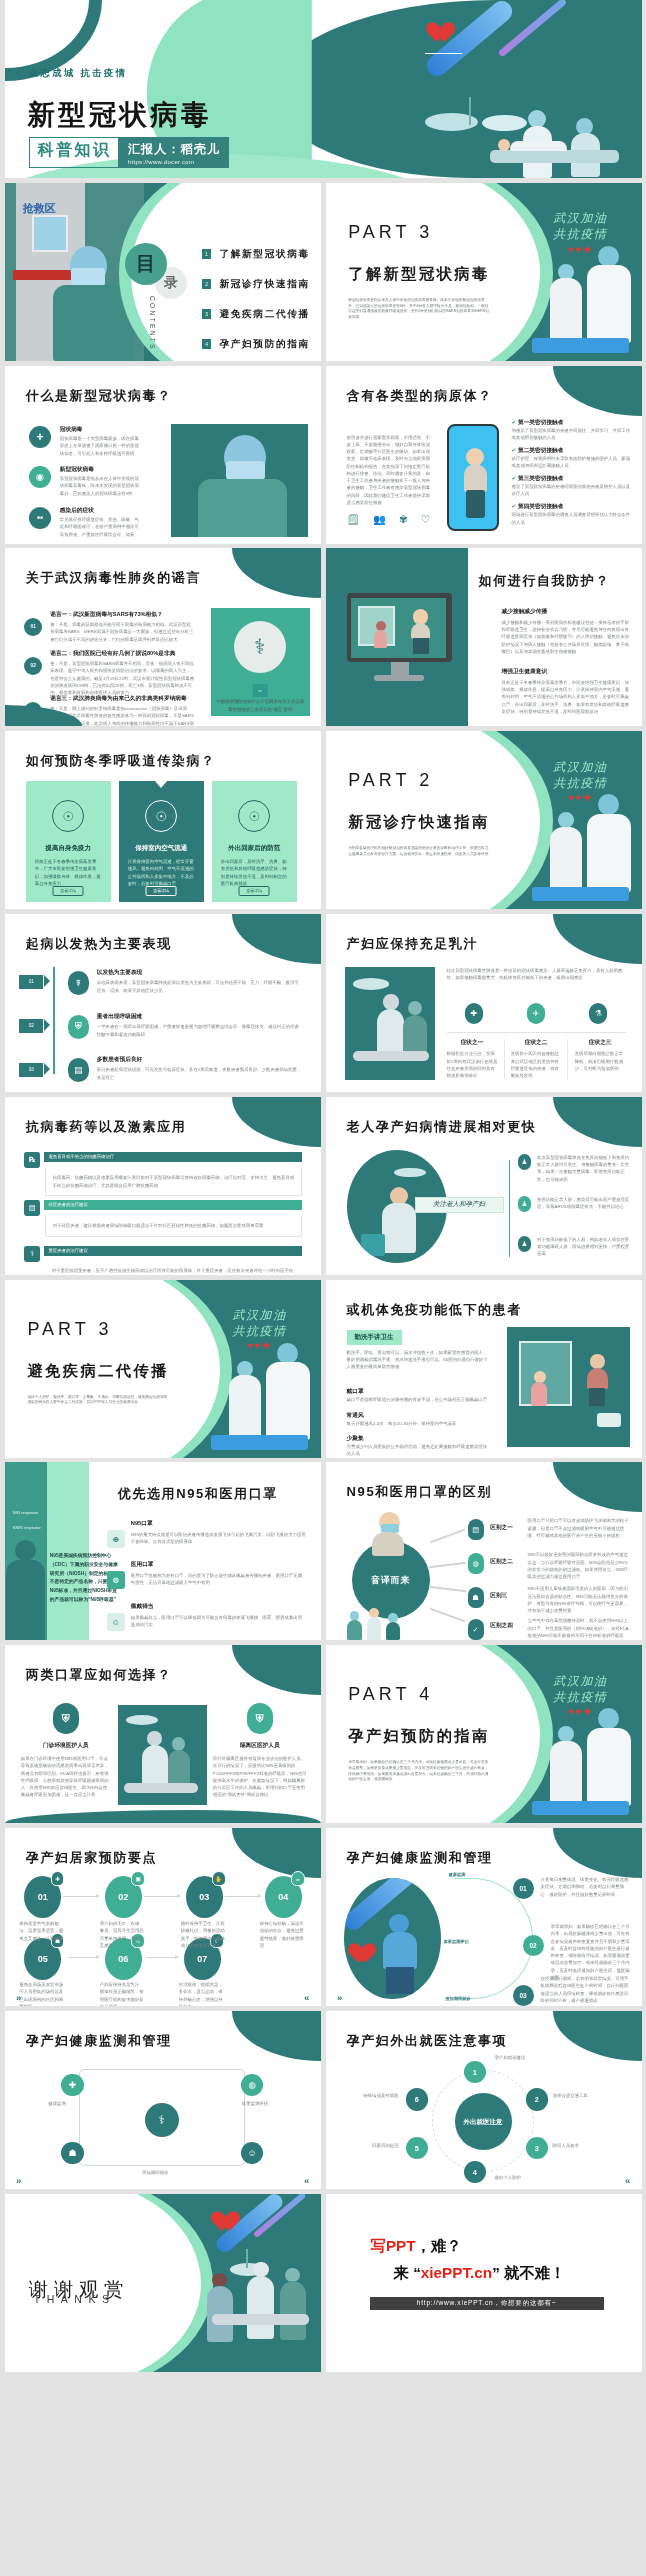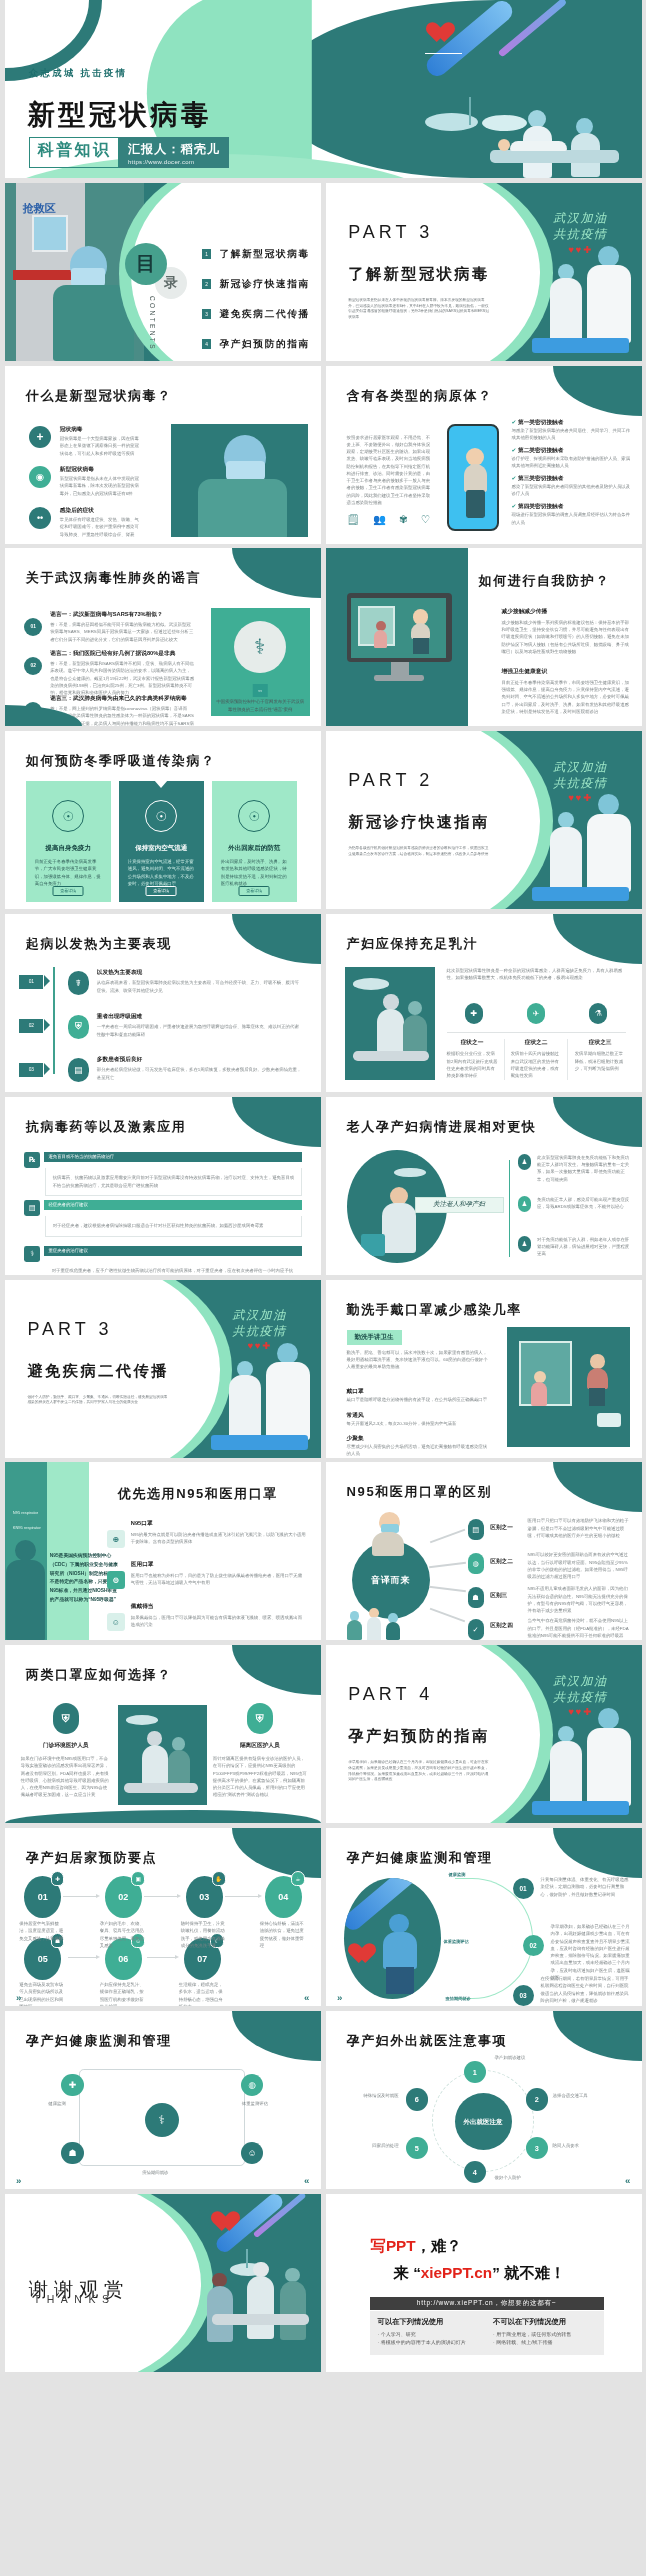--- a/index.html
+++ b/index.html
@@ -705,21 +705,21 @@
       <div class="body" style="left:3.2px;top:19.4px;width:44px;height:78px;background:#f4f7f8;"></div>
     </div>
     <div class="person" style="right:60px;top:81px;width:32px;height:79px;">
       <div class="head" style="left:8px;top:0;width:16px;height:16px;background:#8fcfdd;"></div>
       <div class="body" style="left:0;top:14.5px;width:32px;height:65px;background:#eef3f5;"></div>
     </div>
     <div class="bed" style="right:13px;bottom:8px;width:97px;height:14.5px;background:#3d9ce0;border-radius:3.2px;"></div>
   </div>
 
   <div class="slide">
-    <div class="c-title">勤洗手戴口罩减少感染几率</div>
+    <div class="c-title">或机体免疫功能低下的患者</div>
     <div class="blk" style="left:21px;top:50px;padding:3.2px 8px;background:#9fe8c8;color:#1d4e49;font-size:6.5px;font-weight:bold;">勤洗手讲卫生</div>
     <div class="small blk" style="left:21px;top:69px;width:144px;">勤洗手。肥皂、香皂都可以，清水冲洗数十次，如果家里有感冒的病人，最好用酒精消毒洗手液、免水快速洗手液也可以。60度的白酒也行做好个人最重要的最简单防范措施</div>
     <div class="blk" style="left:21px;top:108px;width:144px;">
       <div class="ttl8">戴口罩</div>
       <div class="small">戴口罩是阻断呼吸道分泌物传播的有效手段，在公共场所应正确佩戴口罩</div>
     </div>
     <div class="blk" style="left:21px;top:132px;width:144px;">
       <div class="ttl8">常通风</div>
       <div class="small">每天开窗通风2-3次，每次20-30分钟，保持室内空气清新</div>
     </div>
@@ -1030,33 +1030,17 @@
   </div>
 
   <div class="slide ad">
     <div class="l1">
       <em>写PPT</em><span>，难？</span>
     </div>
     <div class="l2">
       <span>来 “</span><em>xiePPT.cn</em><span>” 就不难！</span>
     </div>
     <div class="bar">http://www.xiePPT.cn，你想要的这都有~</div>
-    <div class="panel">
-      <div style="flex:1;">
-        <h4>可以在下列情况使用</h4>
-        <ul style="list-style:none;">
-          <li>个人学习、研究</li>
-          <li>将模板中的内容用于本人的演讲幻灯片</li>
-        </ul>
-      </div>
-      <div style="flex:1;">
-        <h4>不可以在下列情况使用</h4>
-        <ul style="list-style:none;">
-          <li>用于商业用途，或任何形式的转售</li>
-          <li>网络转载、线上/线下传播</li>
-        </ul>
-      </div>
-    </div>
   </div>
 </div>
 
 </div>
 
 
 </body></html>

